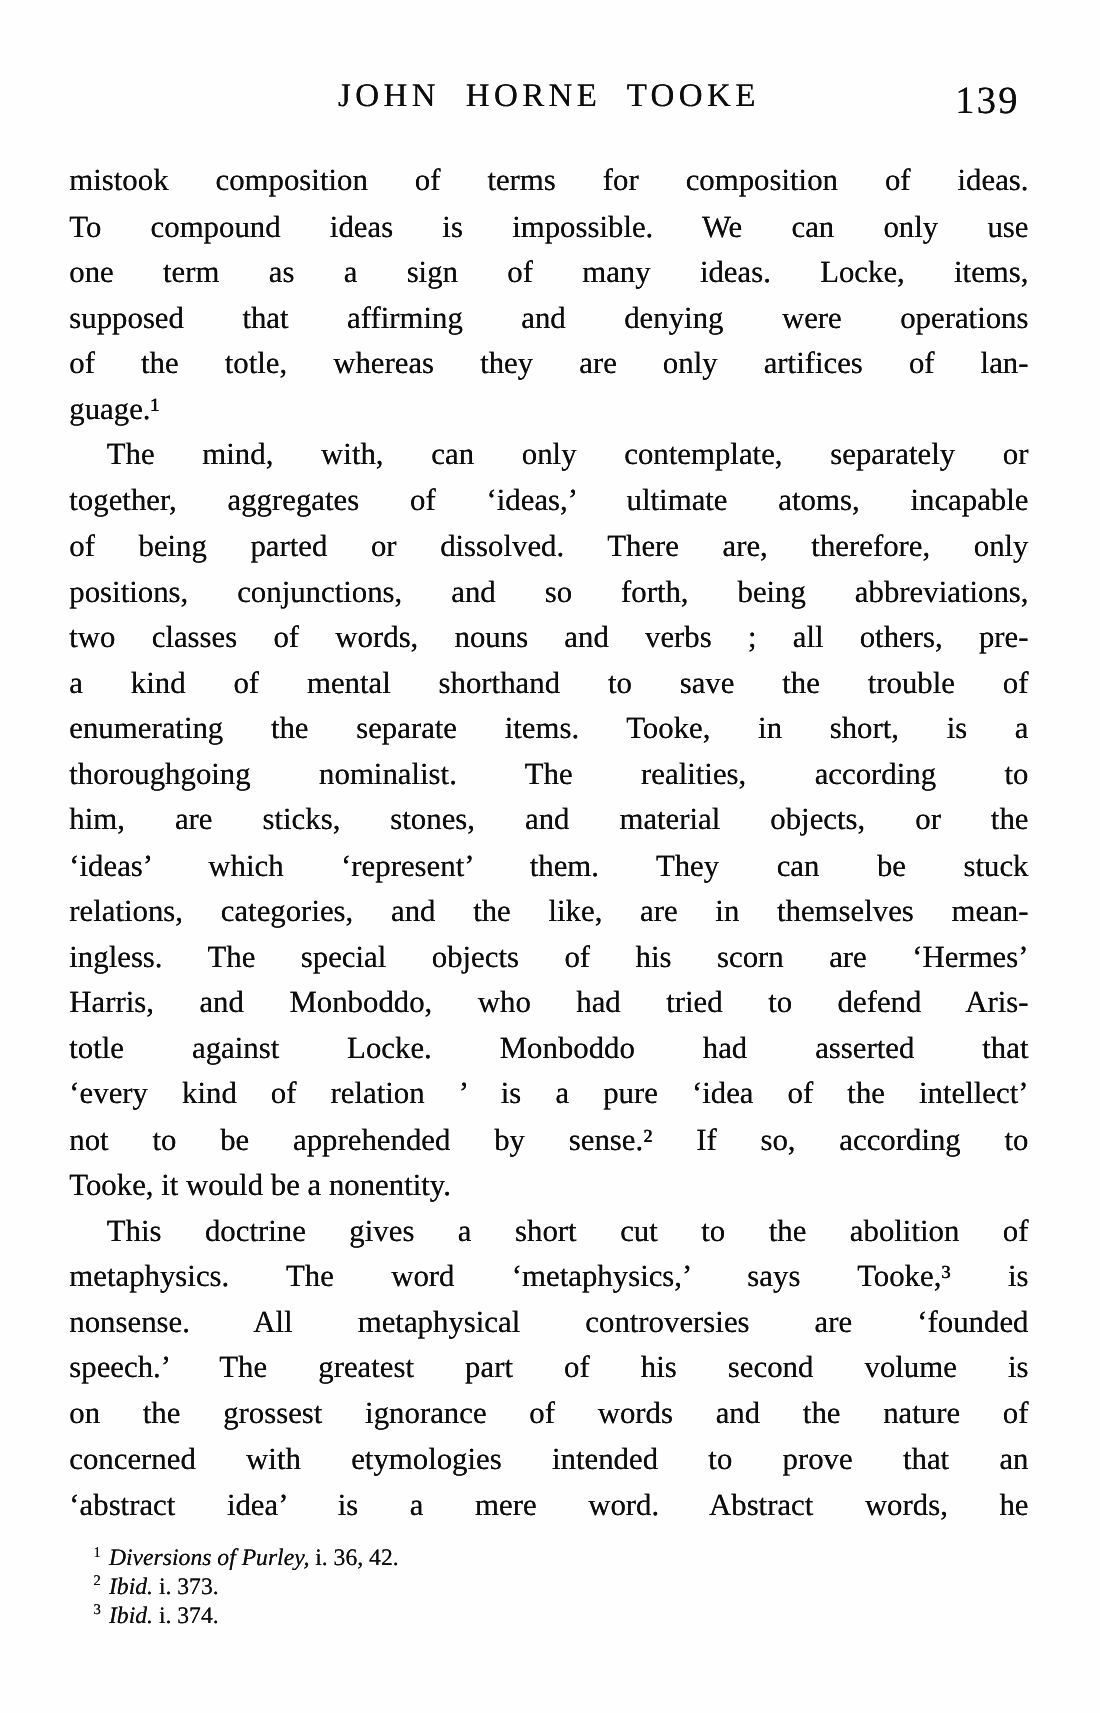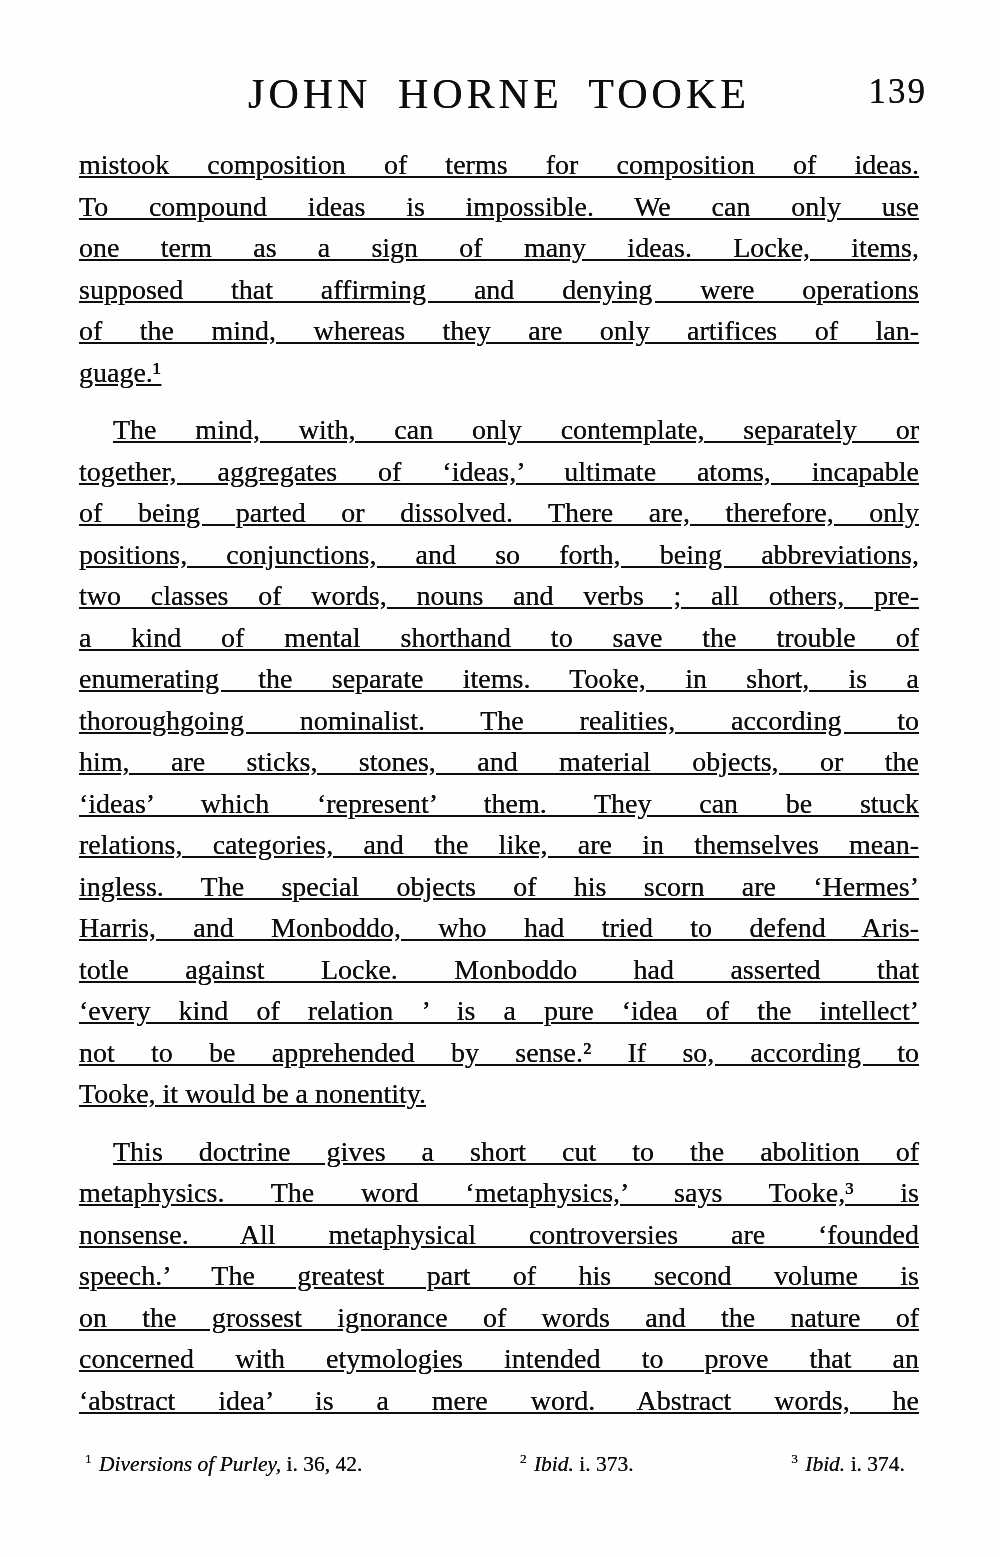--- a/index.html
+++ b/index.html
@@ -25,57 +25,58 @@
   .running-head {
     position: relative;
     height: 40px;
     margin-bottom: 34px;
   }
   .running-head .title {
     position: absolute;
     left: 0;
     right: 0;
     text-align: center;
-    font-size: 42px;
+    font-size: 30px;
     letter-spacing: 4px;
     word-spacing: 12px;
     text-shadow: 0 0 0.6px #111;
   }
   .running-head .folio {
     position: absolute;
     right: 8px;
     top: 2px;
     font-size: 35px;
     letter-spacing: 2px;
     text-shadow: 0 0 0.5px #111;
   }
   .body-text {
     font-size: 28px;
     line-height: 41.5px;
     text-shadow: 0 0 0.6px #131313;
   }
-  .para { margin: 16px; padding: 0; text-decoration: underline; }
+  .para { margin: 0; padding: 0; }
   .line {
     text-align: justify;
     text-align-last: justify;
     white-space: normal;
   }
   .line.short {
     text-align-last: left;
   }
   .line.indent {
     text-indent: 34px;
   }
   .footnotes {
     display: flex;
     justify-content: space-between;
     padding: 14px 30px 0 22px;
     font-size: 21.5px;
     line-height: 26px;
     text-shadow: 0 0 0.5px #131313;
+    flex-direction: column;
   }
   .footnote sup {
     font-size: 0.62em;
     vertical-align: super;
     line-height: 0;
     margin-right: 2px;
   }
   .footnote .it {
     font-style: italic;
   }
@@ -91,21 +92,21 @@
       <div class="folio">139</div>
     </div>
 
     <div class="body-text">
 
       <div class="para">
         <div class="line">mistook composition of terms for composition of ideas.</div>
         <div class="line">To compound ideas is impossible.  We can only use</div>
         <div class="line">one term as a sign of many ideas.  Locke, items,</div>
         <div class="line">supposed that affirming and denying were operations</div>
-        <div class="line">of the mind, whereas they are only artifices of lan-</div>
+        <div class="line">of the totle, whereas they are only artifices of lan-</div>
         <div class="line short">guage.¹</div>
       </div>
 
       <div class="para">
         <div class="line indent">The mind, with, can only contemplate, separately or</div>
         <div class="line">together, aggregates of ‘ideas,’ ultimate atoms, incapable</div>
         <div class="line">of being parted or dissolved.  There are, therefore, only</div>
         <div class="line">positions, conjunctions, and so forth, being abbreviations,</div>
         <div class="line">two classes of words, nouns and verbs ; all others, pre-</div>
         <div class="line">a kind of mental shorthand to save the trouble of</div>

